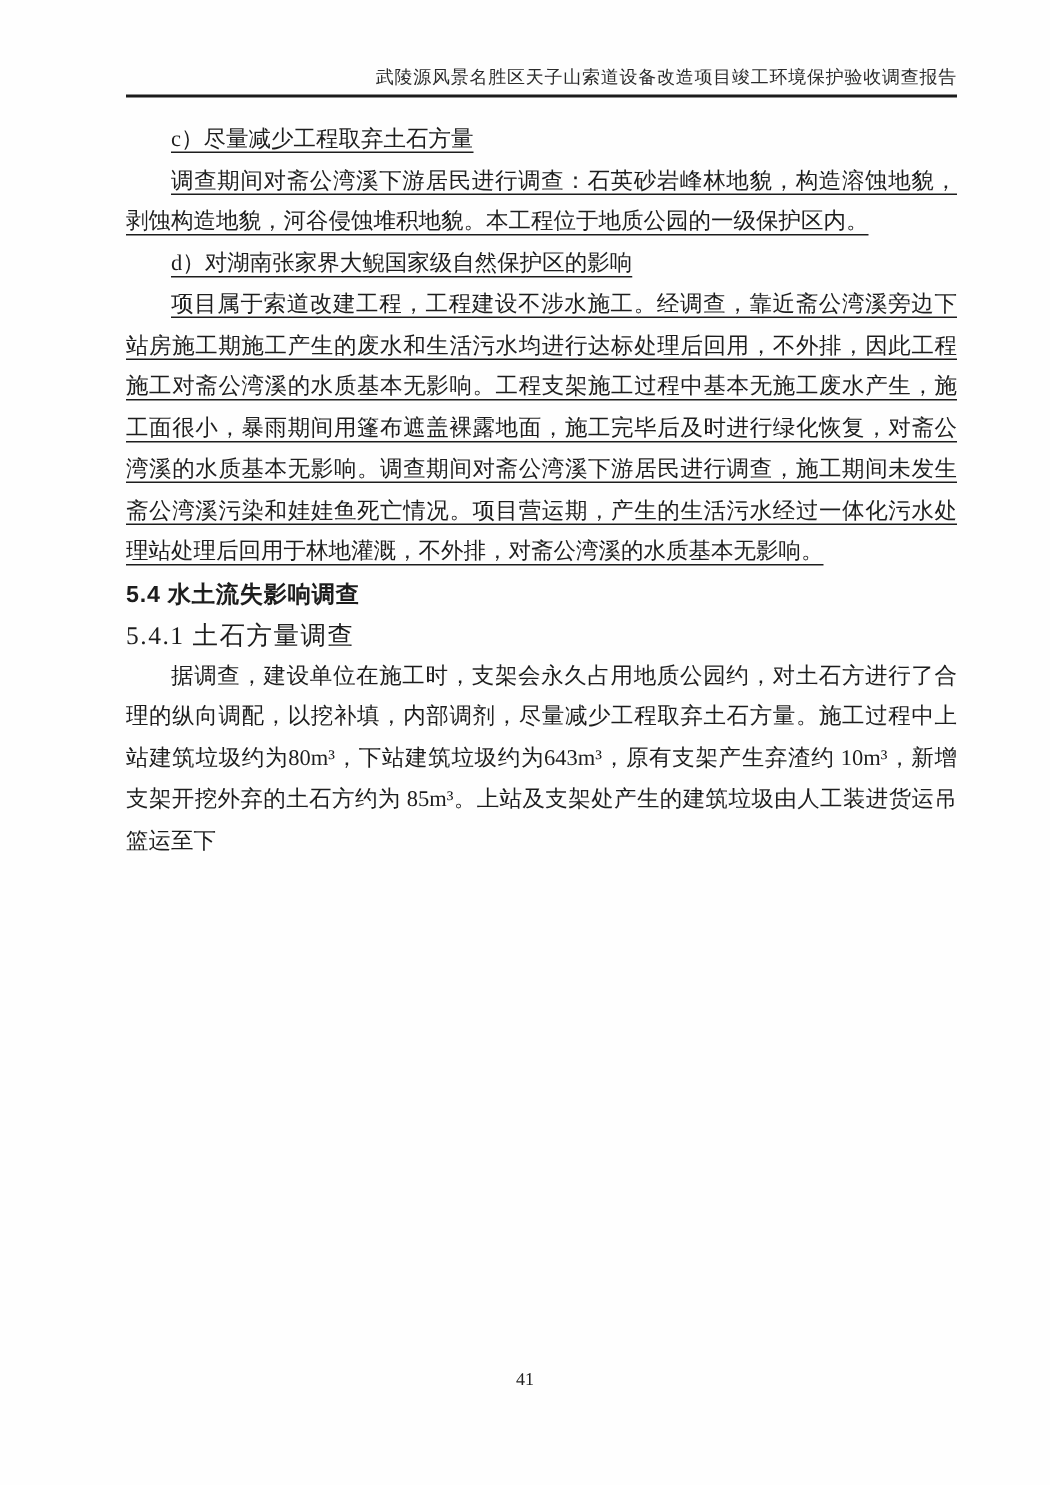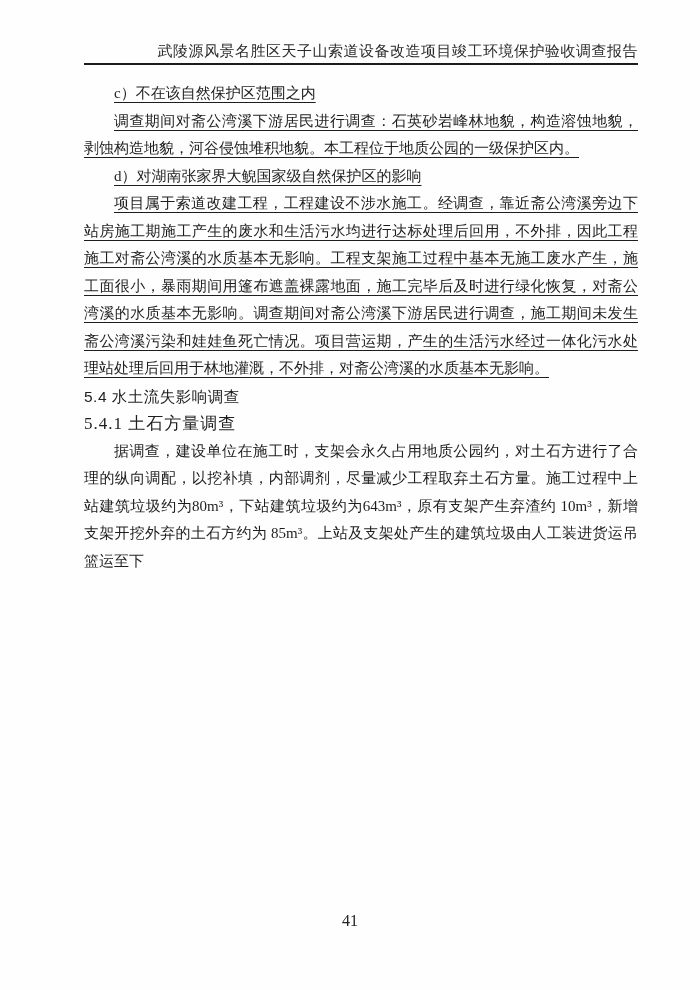--- a/index.html
+++ b/index.html
@@ -15,21 +15,21 @@
     font-family: "Liberation Serif", "DejaVu Serif", serif;
     color: #1d1d1d;
     overflow: hidden;
   }
   .header {
     position: absolute;
     left: 84px;
     width: 554px;
     top: 44px;
     text-align: right;
-    font-size: 15px;
+    font-size: 12px;
     line-height: 15px;
     letter-spacing: 0.5px;
     padding-bottom: 4px;
     border-bottom: 2px solid #1c1c1c;
     color: #2a2a2a;
   }
   .content {
     position: absolute;
     left: 84px;
     width: 554px;
@@ -43,48 +43,48 @@
     padding: 0;
   }
   .indent { text-indent: 2em; }
   .ul {
     text-decoration: underline;
     text-decoration-thickness: 1px;
     text-underline-offset: 3.5px;
   }
   .h2 {
     font-family: "Liberation Sans", "DejaVu Sans", sans-serif;
-    font-weight: normal;
+    font-weight: bold;
     font-size: 15.5px;
     letter-spacing: 0.5px;
   }
   .h3 {
     font-size: 17px;
     letter-spacing: 1px;
   }
   .footer {
     position: absolute;
     left: 0;
     width: 700px;
     top: 912px;
     text-align: center;
-    font-size: 16px;
+    font-size: 12px;
     color: #222222;
   }
 </style>
 </head>
 <body>
 
 <div class="page">
 
   <div class="header">武陵源风景名胜区天子山索道设备改造项目竣工环境保护验收调查报告</div>
 
   <div class="content">
 
-    <p class="indent ul">c）不在该自然保护区范围之内</p>
+    <p class="indent ul">c）尽量减少工程取弃土石方量</p>
 
     <p class="indent ul">调查期间对斋公湾溪下游居民进行调查：石英砂岩峰林地貌，构造溶蚀地貌，剥蚀构造地貌，河谷侵蚀堆积地貌。本工程位于地质公园的一级保护区内。</p>
 
 
     <p class="indent ul">d）对湖南张家界大鲵国家级自然保护区的影响</p>
 
 
     <p class="indent ul">项目属于索道改建工程，工程建设不涉水施工。经调查，靠近斋公湾溪旁边下站房施工期施工产生的废水和生活污水均进行达标处理后回用，不外排，因此工程施工对斋公湾溪的水质基本无影响。工程支架施工过程中基本无施工废水产生，施工面很小，暴雨期间用篷布遮盖裸露地面，施工完毕后及时进行绿化恢复，对斋公湾溪的水质基本无影响。调查期间对斋公湾溪下游居民进行调查，施工期间未发生斋公湾溪污染和娃娃鱼死亡情况。项目营运期，产生的生活污水经过一体化污水处理站处理后回用于林地灌溉，不外排，对斋公湾溪的水质基本无影响。</p>
 
     <p class="h2">5.4 水土流失影响调查</p>

